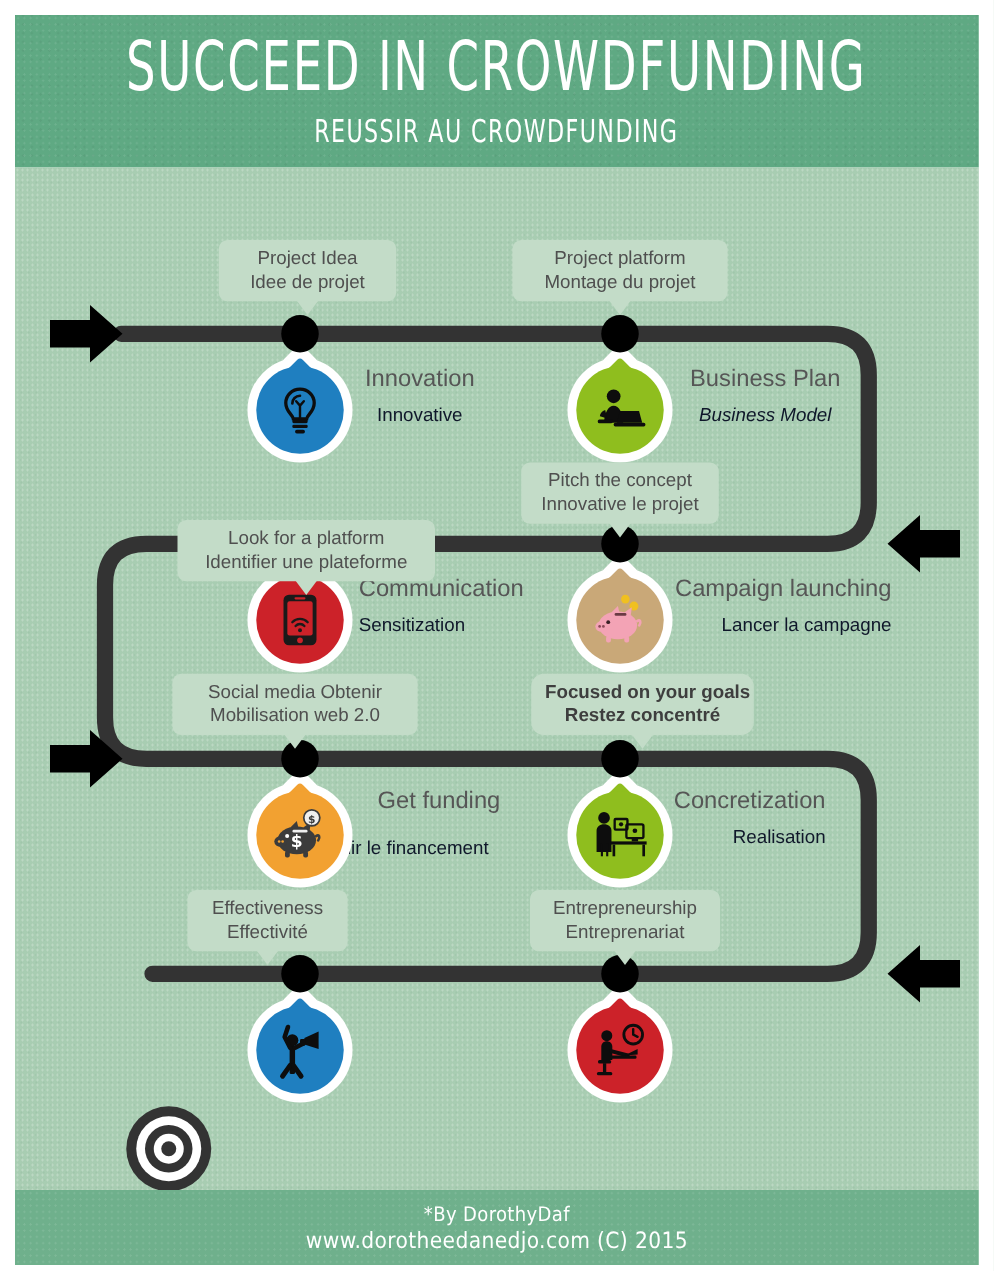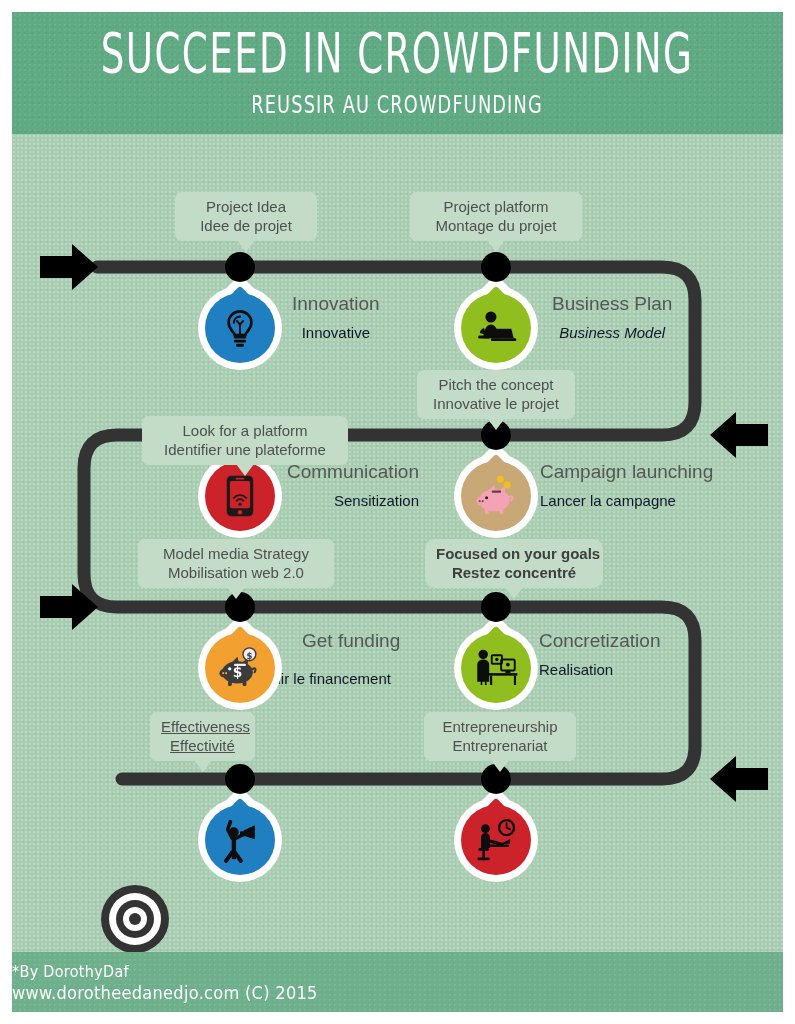--- a/index.html
+++ b/index.html
@@ -101,20 +101,21 @@
   
   .footer {
     position: absolute;
     left: 12px;
     top: 952px;
     width: 771px;
     height: 60px;
     background: #6fb08c;
     display: flex;
     flex-direction: column;
+    align-items: center;
     justify-content: center;
     overflow: hidden;
   }
   .footer::after {
     content: "";
     position: absolute;
     inset: 0;
     background-image: radial-gradient(rgba(255,255,255,.10) 1px, transparent 1px);
     background-size: 5px 5px;
     pointer-events: none;
@@ -385,25 +386,25 @@
             <path d="M10 27a9.5 9.5 0 0 1 14 0"></path>
             <path d="M13 30.5a5.2 5.2 0 0 1 8 0"></path>
           </g>
           <circle cx="17" cy="34.3" r="1.8" fill="#1a1a1a"></circle>
         </svg>
       </div>
     </div>
 
     <div class="node-text" style="left:275px; top:326px;">
       <div class="node-title">Communication</div>
-      <div class="node-sub" style="text-align:right;">Sensitization</div>
+      <div class="node-sub" style="text-align:left;">Sensitization</div>
     </div>
 
     <div class="callout" style="left:126px; top:405px; width:196px;">
-      <div>Model media Strategy</div>
+      <div>Social media Obtenir</div>
       <div>Mobilisation web 2.0</div>
       <div class="tail"></div>
     </div>
 
     <div class="dot" style="left:469px; top:286px;"></div>
 
     <div class="badge node" style="left:442px; top:320px;">
       <div class="inner" style="background:#c9a878;">
         <svg width="48" height="44" viewBox="0 0 56 50">
           <circle cx="33" cy="5.5" r="4" fill="#f0c020"></circle>
@@ -418,21 +419,21 @@
           <circle cx="17" cy="27" r="1.8" fill="#3a2026"></circle>
           <rect x="15" y="40" width="4.5" height="6" rx="1.8" fill="#f3a3b5"></rect>
           <rect x="32" y="40" width="4.5" height="6" rx="1.8" fill="#f3a3b5"></rect>
           <path d="M44 26c3-2 4 1 2 4" fill="none" stroke="#f3a3b5" stroke-width="2.4" stroke-linecap="round"></path>
         </svg>
       </div>
     </div>
 
     <div class="node-text" style="left:528px; top:326px;">
       <div class="node-title">Campaign launching</div>
-      <div class="node-sub" style="text-align:left;">Lancer la campagne</div>
+      <div class="node-sub" style="text-align:right;">Lancer la campagne</div>
     </div>
 
     <div class="callout bold" style="left:413px; top:405px; width:178px;">
       <div>Focused on your goals</div>
       <div>Restez concentré</div>
       <div class="tail" style="border-top-color:#c3dcc8;"></div>
     </div>
 
     <div class="dot" style="left:213px; top:458px;"></div>
 
@@ -457,21 +458,21 @@
       </div>
     </div>
 
     <div class="node-text" style="left:290px; top:495px;">
       <div class="node-title">Get funding</div>
     </div>
     <div class="node-text" style="left:228px; top:528px;">
       <div class="node-sub">Obtenir le financement</div>
     </div>
 
-    <div class="callout" style="left:138px; top:578px; width:105px;text-decoration:underline;">
+    <div class="callout" style="left:138px; top:578px; width:128px;">
       <div>Effectiveness</div>
       <div>Effectivité</div>
       <div class="tail"></div>
     </div>
 
     <div class="dot" style="left:469px; top:458px;"></div>
 
     <div class="badge node" style="left:442px; top:492px;">
       <div class="inner" style="background:#8fbe1e;">
         <svg width="46" height="42" viewBox="0 0 54 48">
@@ -486,21 +487,21 @@
           <rect x="38" y="27" width="6" height="3" fill="#0d0d0d"></rect>
           <rect x="18" y="30" width="34" height="3" fill="#0d0d0d"></rect>
           <rect x="20" y="33" width="2.5" height="11" fill="#0d0d0d"></rect>
           <rect x="48" y="33" width="2.5" height="11" fill="#0d0d0d"></rect>
         </svg>
       </div>
     </div>
 
     <div class="node-text" style="left:527px; top:495px;">
       <div class="node-title">Concretization</div>
-      <div class="node-sub" style="text-align:left;">Realisation</div>
+      <div class="node-sub" style="text-align:right;">Realisation</div>
     </div>
 
     <div class="callout" style="left:412px; top:578px; width:152px;">
       <div>Entrepreneurship</div>
       <div>Entreprenariat</div>
       <div class="tail"></div>
     </div>
 
     <div class="dot" style="left:213px; top:630px;"></div>
 

